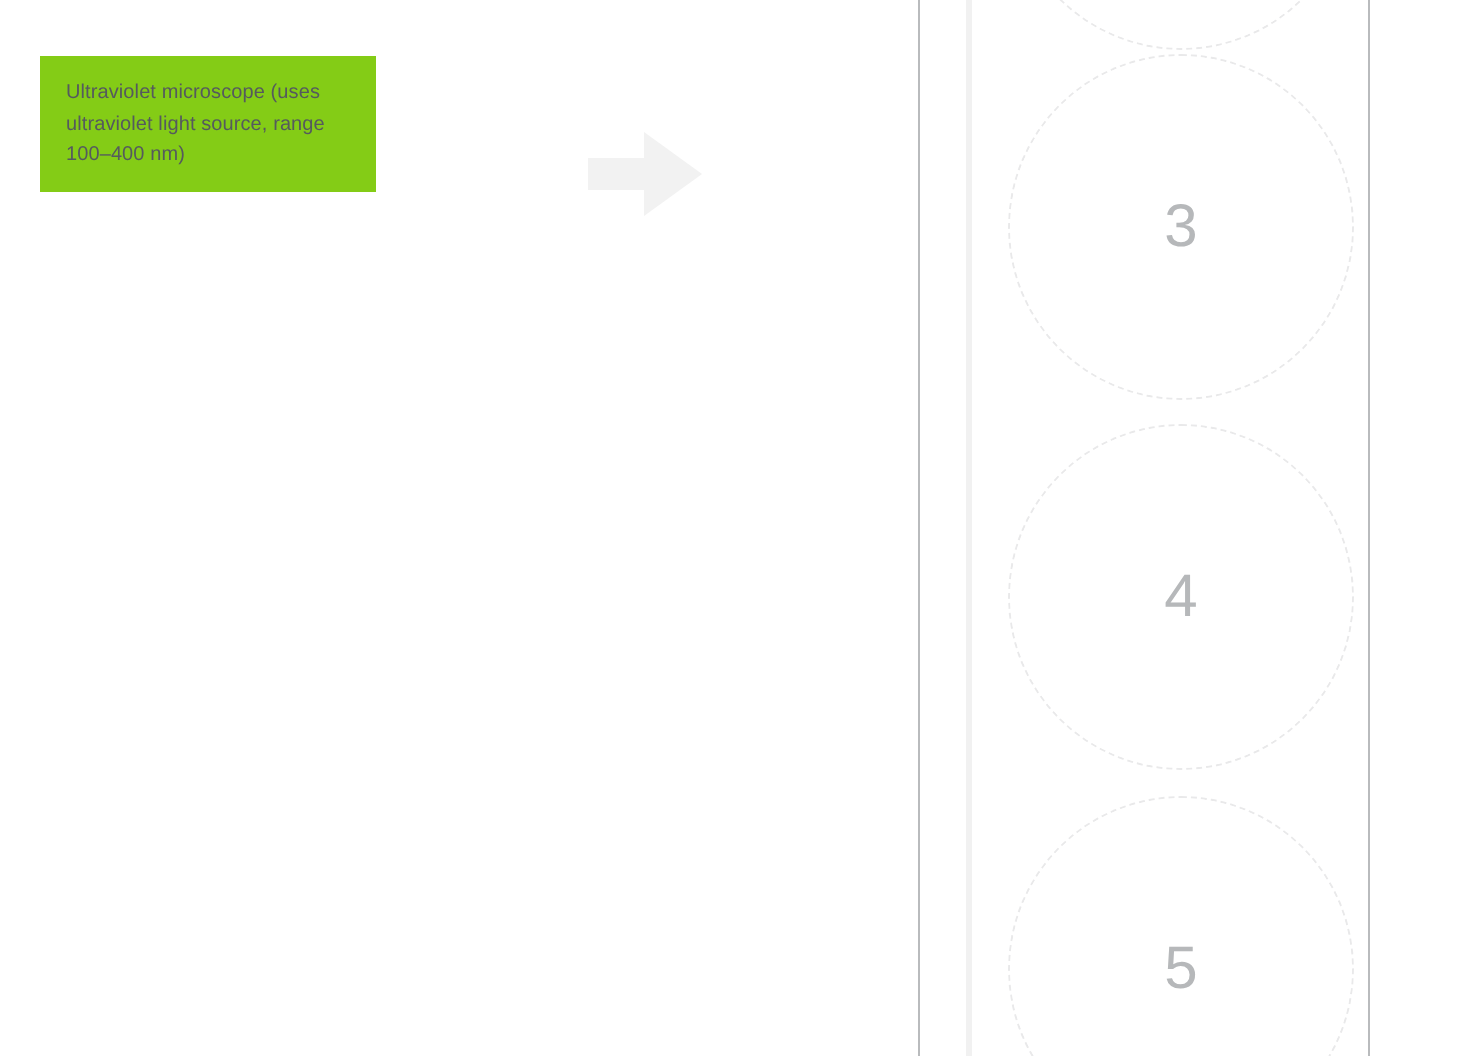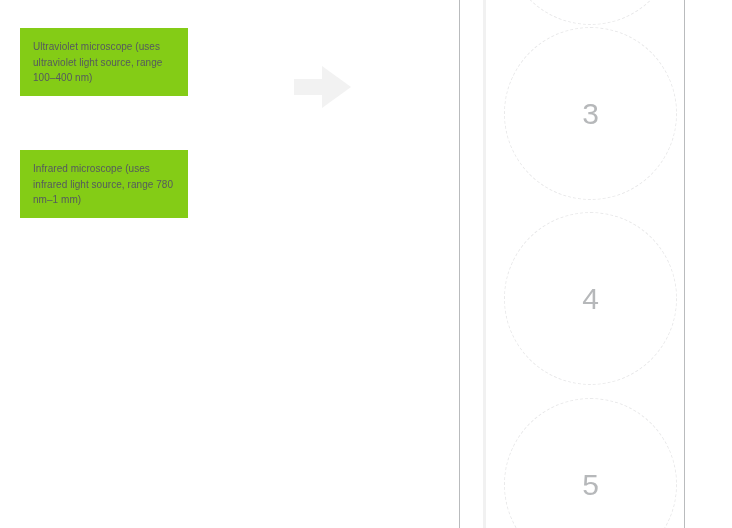--- a/index.html
+++ b/index.html
@@ -116,23 +116,20 @@
 </style>
 </head>
 <body>
 
 <div class="left-pane">
 
   <div class="concept-box box-1">
     <span>Ultraviolet microscope (uses ultraviolet light source, range 100–400 nm)</span>
   </div>
 
-  <div class="concept-box box-2">
-    <span>Infrared microscope (uses infrared light source, range 780 nm–1 mm)</span>
-  </div>
 
   <div class="arrow-wrap">
     <svg width="60" height="42" viewBox="0 0 60 42" aria-hidden="true">
       <polygon points="0,13 28,13 28,0 57,21 28,42 28,29 0,29" fill="#f2f2f2"></polygon>
     </svg>
   </div>
 
 </div>
 
 <div class="right-pane">

